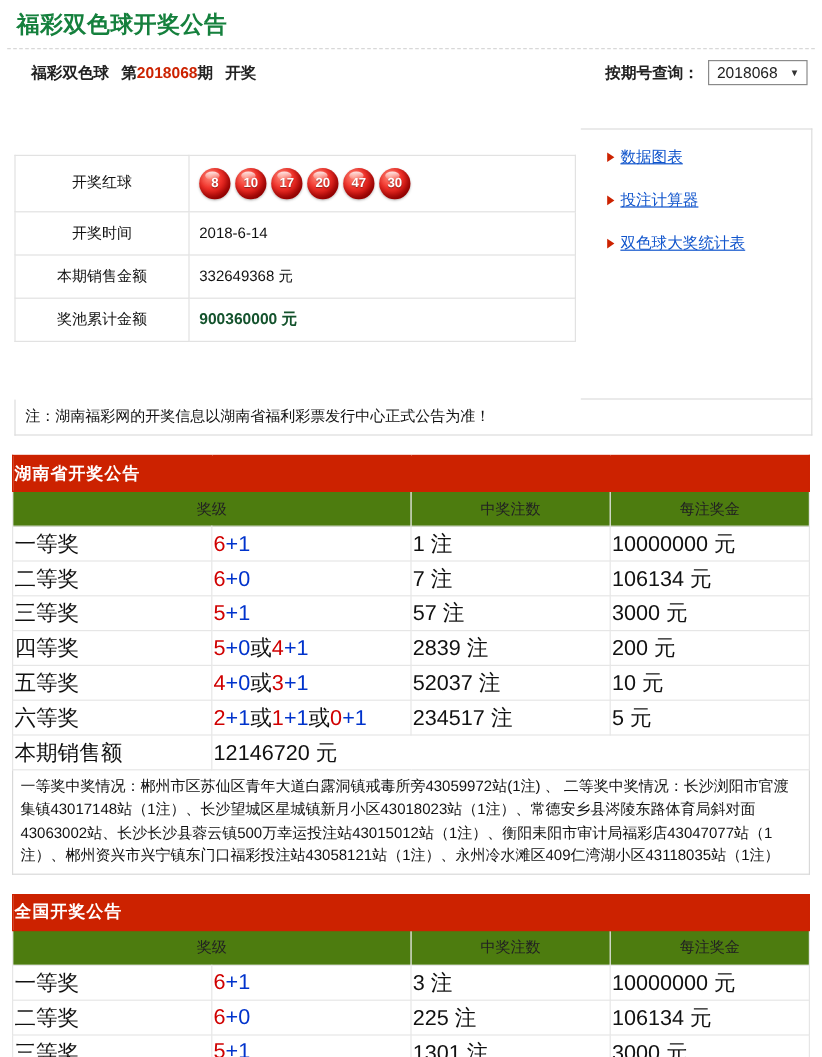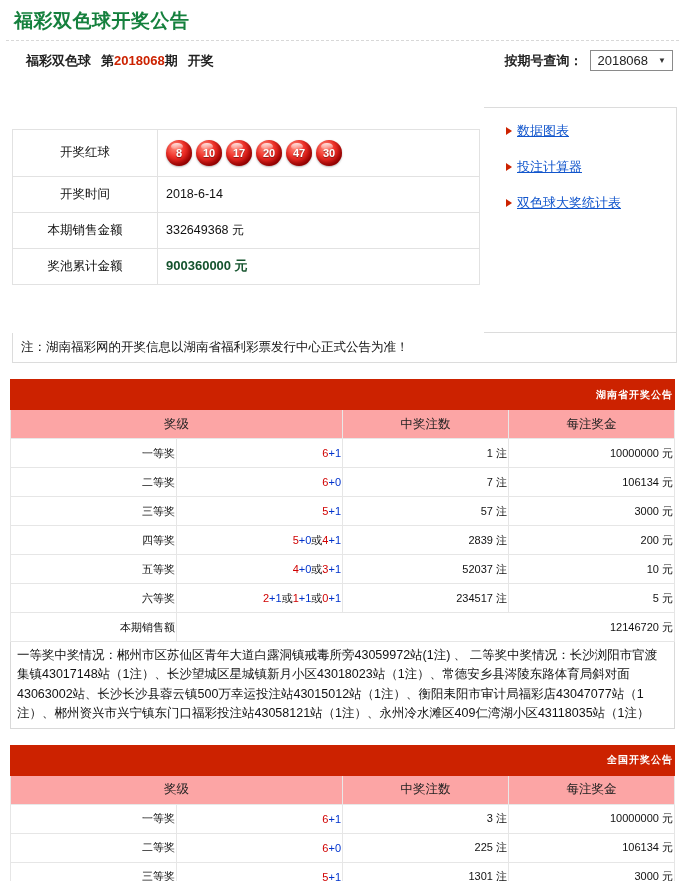--- a/index.html
+++ b/index.html
@@ -100,31 +100,31 @@
     width:665px;
   }
 
   
   .block{margin:16px 10px 0 10px;}
   .tbl{
     border-collapse:collapse;width:665px;table-layout:fixed;
     border:1px solid #d9d9d9;
   }
   .tbl .cap{
-    background:#cc2200;color:#fff;font-weight:bold;font-size:10px;
-    text-align:right;height:27px;letter-spacing:1px;
+    background:#cc2200;color:#fff;font-weight:bold;font-size:14px;
+    text-align:left;height:27px;letter-spacing:1px;
     border:1px solid #cc2200;
   }
   .tbl th{
-    background:#fca5a5;color:#222;font-weight:normal;font-size:12.5px;
+    background:#4d7c0f;color:#222;font-weight:normal;font-size:12.5px;
     height:26px;border:1px solid #e8e8e8;text-align:center;
   }
   .tbl td{
-    border:1px solid #e6e6e6;height:26px;text-align:right;
-    font-size:11px;color:#111;
+    border:1px solid #e6e6e6;height:26px;text-align:left;
+    font-size:18px;color:#111;
   }
   .c-level{width:110px;}
   .c-combo{width:125px;}
   .c-count{width:223px;}
   .c-prize{width:205px;}
   .r{color:#d00000;}
   .b{color:#0033cc;}
   .k{color:#111;}
   .tbl td.total-lbl{width:110px;}
   .foot-note{

